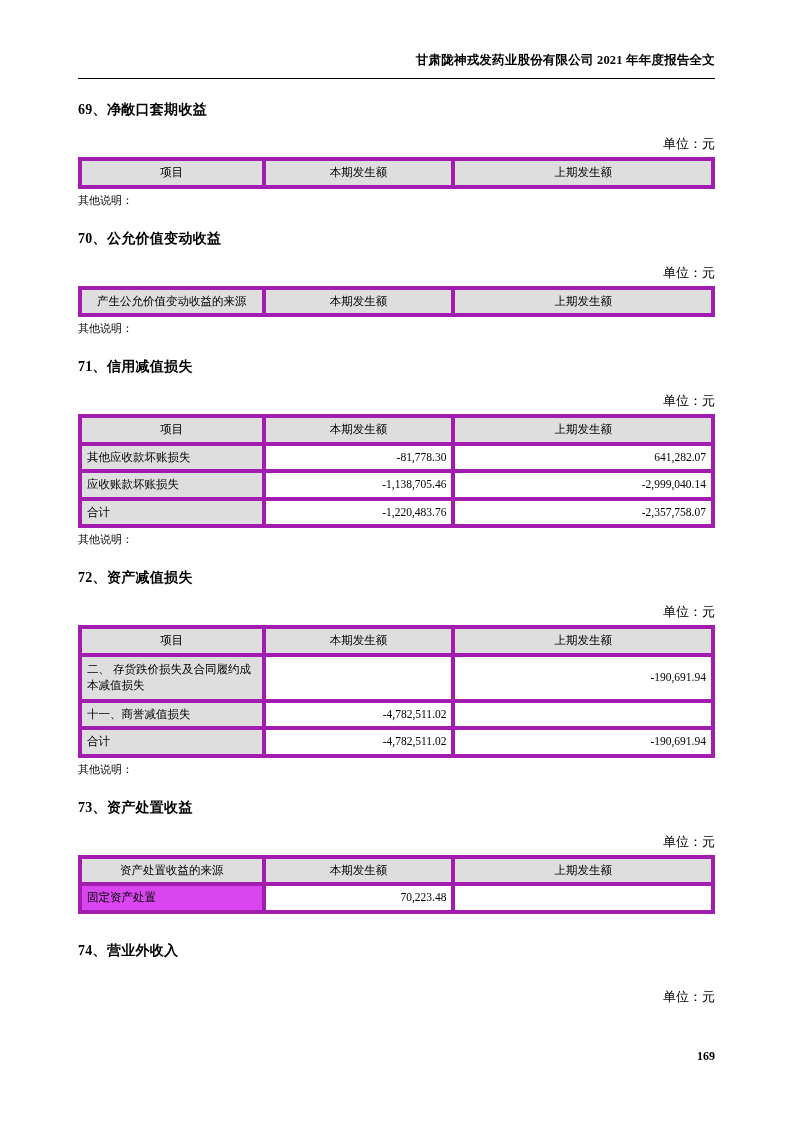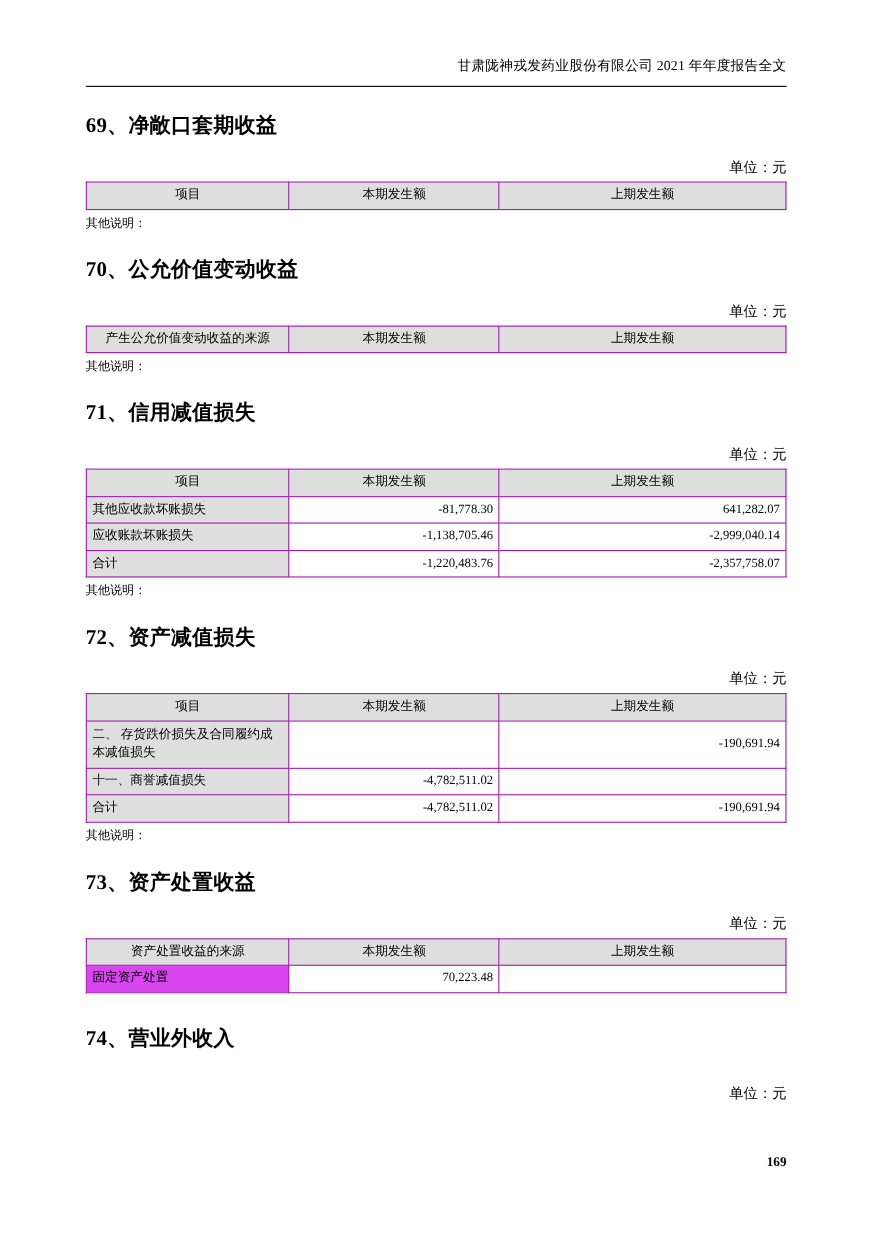--- a/index.html
+++ b/index.html
@@ -18,48 +18,48 @@
     position: relative;
     width: 793px;
     height: 1122px;
     box-sizing: border-box;
     padding: 0 78px;
   }
   .header {
     padding-top: 52px;
     text-align: right;
     font-size: 12.5px;
-    font-weight: normal;
+    font-weight: bold;
     letter-spacing: 0.2px;
   }
   .header-rule {
     margin-top: 9px;
     border-top: 1.6px solid #000;
   }
   .section-title {
-    font-size: 19px;
+    font-size: 14px;
     font-weight: bold;
     margin-top: 22px;
     margin-bottom: 0;
     letter-spacing: 0.3px;
   }
   .unit-line {
     text-align: right;
     font-size: 13px;
     margin-top: 16px;
     margin-bottom: 4px;
   }
   table.doc {
     width: 100%;
     border-collapse: collapse;
     table-layout: fixed;
     font-size: 11.5px;
   }
   table.doc td, table.doc th {
-    border: 1px solid #a21caf;
+    border: 4px solid #a21caf;
     padding: 4px 5px;
     vertical-align: middle;
     line-height: 1.35;
     font-weight: normal;
   }
   table.doc thead td {
     background: #dedede;
     text-align: center;
   }
   table.doc tbody td {

